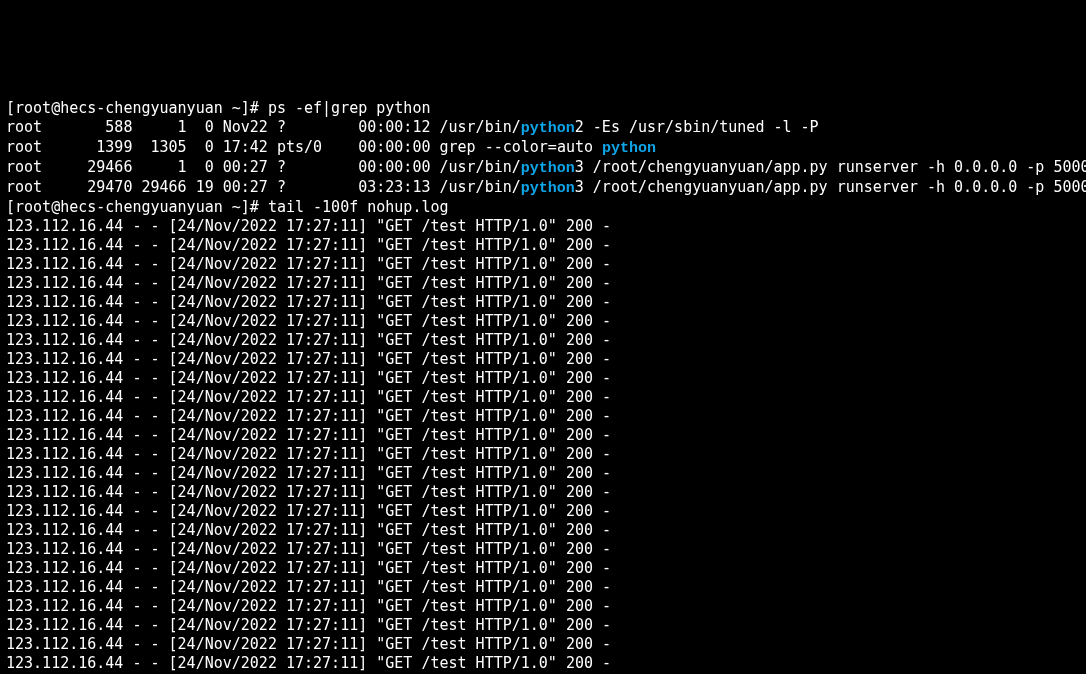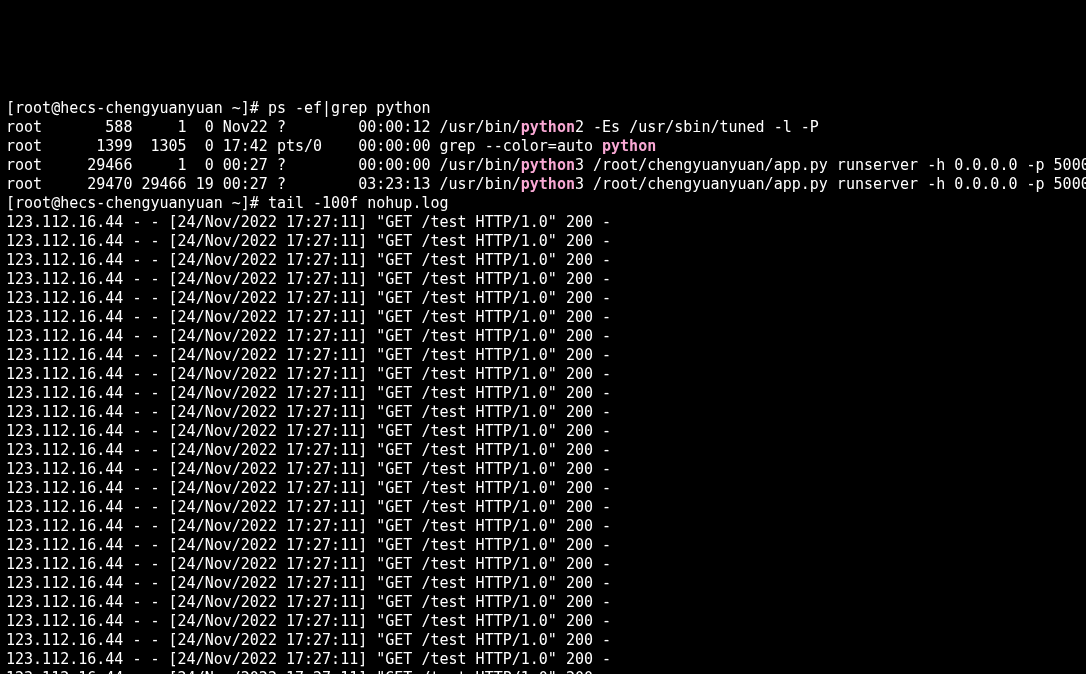--- a/index.html
+++ b/index.html
@@ -11,21 +11,21 @@
     font-size: 15px;
     line-height: 19px;
     width: 1086px;
     height: 674px;
     overflow: hidden;
     white-space: pre;
   }
   .terminal {
     padding: 4px 6px;
   }
-  .hl { color: #f9a8d4; font-weight: bold; }
+  .hl { color: #0ea5e9; font-weight: bold; font-family: Liberation Mono, monospace; }
   .line { display: block; }
 </style>
 </head>
 <body>
 
 
 
 <div class="terminal" id="term"><span class="line">[root@hecs-chengyuanyuan ~]# ps -ef|grep python</span><span class="line">root       588     1  0 Nov22 ?        00:00:12 /usr/bin/<span class="hl">python</span>2 -Es /usr/sbin/tuned -l -P</span><span class="line">root      1399  1305  0 17:42 pts/0    00:00:00 grep --color=auto <span class="hl">python</span></span><span class="line">root     29466     1  0 00:27 ?        00:00:00 /usr/bin/<span class="hl">python</span>3 /root/chengyuanyuan/app.py runserver -h 0.0.0.0 -p 5000</span><span class="line">root     29470 29466 19 00:27 ?        03:23:13 /usr/bin/<span class="hl">python</span>3 /root/chengyuanyuan/app.py runserver -h 0.0.0.0 -p 5000</span><span class="line">[root@hecs-chengyuanyuan ~]# tail -100f nohup.log</span><span class="line">123.112.16.44 - - [24/Nov/2022 17:27:11] "GET /test HTTP/1.0" 200 -</span><span class="line">123.112.16.44 - - [24/Nov/2022 17:27:11] "GET /test HTTP/1.0" 200 -</span><span class="line">123.112.16.44 - - [24/Nov/2022 17:27:11] "GET /test HTTP/1.0" 200 -</span><span class="line">123.112.16.44 - - [24/Nov/2022 17:27:11] "GET /test HTTP/1.0" 200 -</span><span class="line">123.112.16.44 - - [24/Nov/2022 17:27:11] "GET /test HTTP/1.0" 200 -</span><span class="line">123.112.16.44 - - [24/Nov/2022 17:27:11] "GET /test HTTP/1.0" 200 -</span><span class="line">123.112.16.44 - - [24/Nov/2022 17:27:11] "GET /test HTTP/1.0" 200 -</span><span class="line">123.112.16.44 - - [24/Nov/2022 17:27:11] "GET /test HTTP/1.0" 200 -</span><span class="line">123.112.16.44 - - [24/Nov/2022 17:27:11] "GET /test HTTP/1.0" 200 -</span><span class="line">123.112.16.44 - - [24/Nov/2022 17:27:11] "GET /test HTTP/1.0" 200 -</span><span class="line">123.112.16.44 - - [24/Nov/2022 17:27:11] "GET /test HTTP/1.0" 200 -</span><span class="line">123.112.16.44 - - [24/Nov/2022 17:27:11] "GET /test HTTP/1.0" 200 -</span><span class="line">123.112.16.44 - - [24/Nov/2022 17:27:11] "GET /test HTTP/1.0" 200 -</span><span class="line">123.112.16.44 - - [24/Nov/2022 17:27:11] "GET /test HTTP/1.0" 200 -</span><span class="line">123.112.16.44 - - [24/Nov/2022 17:27:11] "GET /test HTTP/1.0" 200 -</span><span class="line">123.112.16.44 - - [24/Nov/2022 17:27:11] "GET /test HTTP/1.0" 200 -</span><span class="line">123.112.16.44 - - [24/Nov/2022 17:27:11] "GET /test HTTP/1.0" 200 -</span><span class="line">123.112.16.44 - - [24/Nov/2022 17:27:11] "GET /test HTTP/1.0" 200 -</span><span class="line">123.112.16.44 - - [24/Nov/2022 17:27:11] "GET /test HTTP/1.0" 200 -</span><span class="line">123.112.16.44 - - [24/Nov/2022 17:27:11] "GET /test HTTP/1.0" 200 -</span><span class="line">123.112.16.44 - - [24/Nov/2022 17:27:11] "GET /test HTTP/1.0" 200 -</span><span class="line">123.112.16.44 - - [24/Nov/2022 17:27:11] "GET /test HTTP/1.0" 200 -</span><span class="line">123.112.16.44 - - [24/Nov/2022 17:27:11] "GET /test HTTP/1.0" 200 -</span><span class="line">123.112.16.44 - - [24/Nov/2022 17:27:11] "GET /test HTTP/1.0" 200 -</span><span class="line">123.112.16.44 - - [24/Nov/2022 17:27:11] "GET /test HTTP/1.0" 200 -</span></div>
 
 

